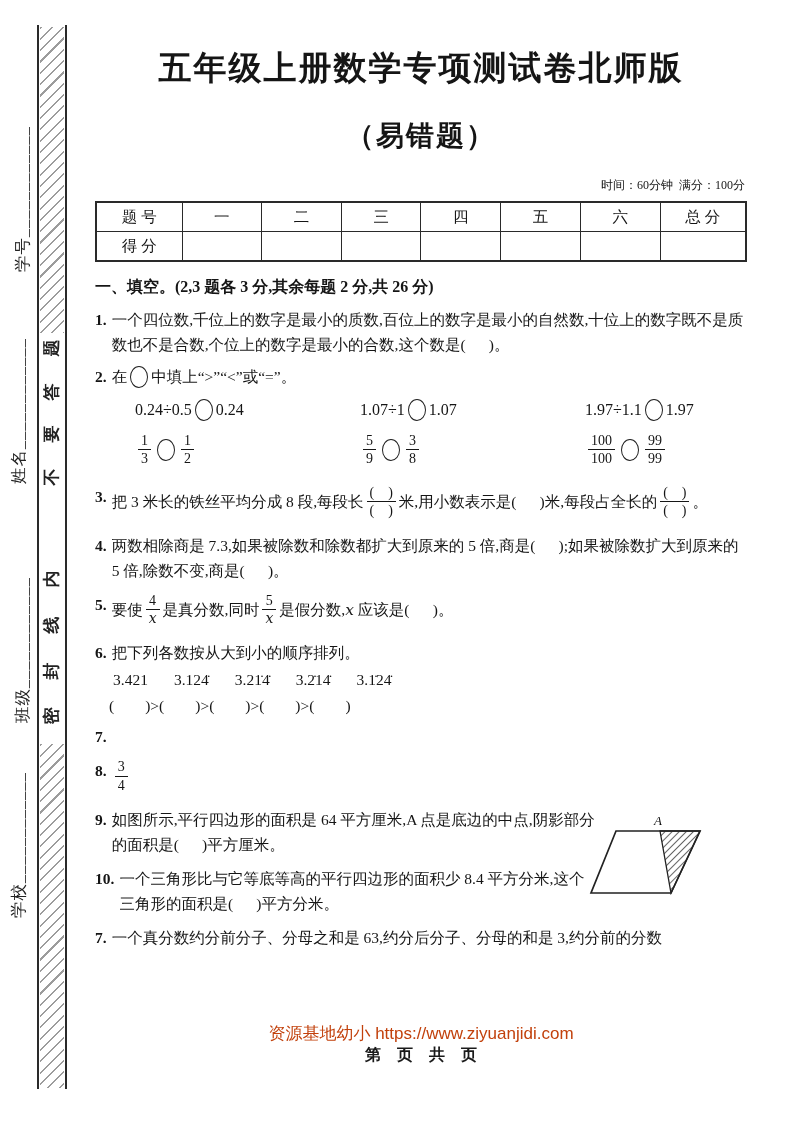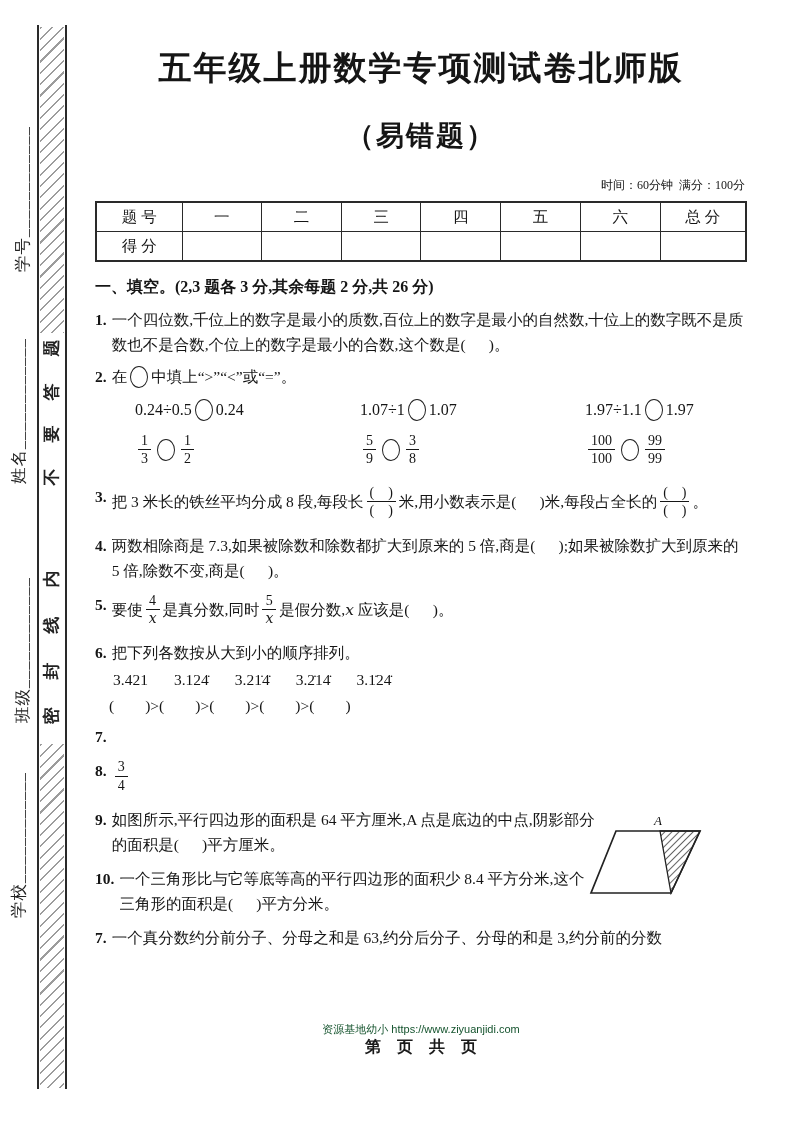--- a/index.html
+++ b/index.html
@@ -51,21 +51,21 @@
 
   .cmp-row{display:flex;margin:8px 0 0 40px;}
   .cmp-row .cmp{width:225px;flex:0 0 auto;}
   .nums-row{display:flex;gap:26px;margin:6px 0 0 18px;font-size:15.5px;}
   .blank-row{margin:8px 0 0 14px;font-size:15.5px;white-space:pre;}
 
   .q9wrap{position:relative;}
   .figure{position:absolute;right:-14px;top:4px;}
 
   .footer{position:absolute;left:95px;top:1022px;width:652px;text-align:center;}
-  .footer-link{color:#14532d;font-size:11px;font-family:"Liberation Sans","DejaVu Sans",sans-serif;}
+  .footer-link{color:#c2410c;font-size:17px;font-family:"Liberation Sans","DejaVu Sans",sans-serif;}
   .footer-page{color:#1a1a1a;font-size:16px;font-weight:bold;margin-top:0;white-space:pre;}
 </style>
 </head>
 <body>
 
 <div class="page">
 
   <div class="seal-line l1"></div>
   <div class="seal-line l2"></div>
   <div class="hatch h1"></div>

